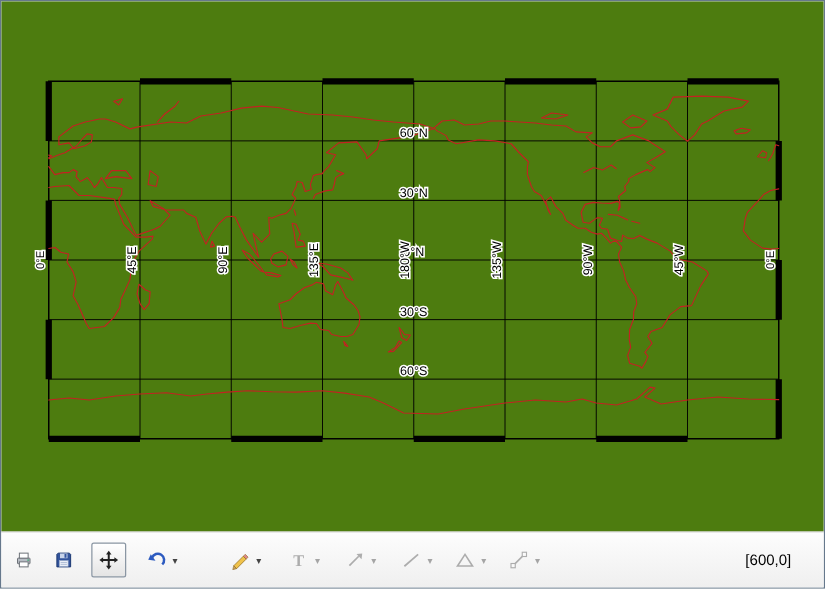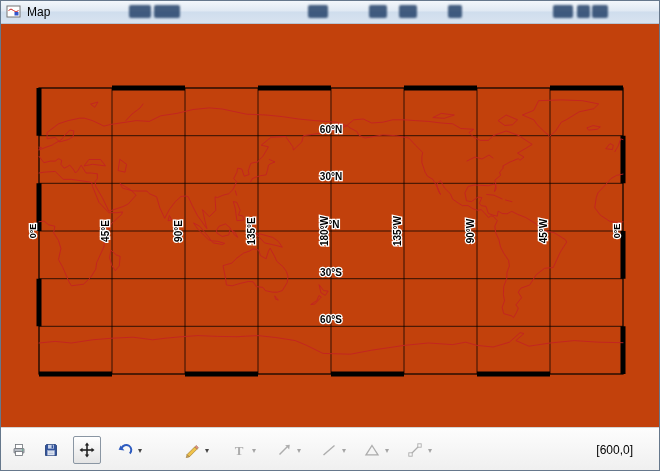--- a/index.html
+++ b/index.html
@@ -11,21 +11,21 @@
             border-bottom:1px solid #b7c4d4;overflow:hidden;}
   .win-icon{position:absolute;left:5px;top:3px;width:16px;height:16px;}
   .title{position:absolute;left:26px;top:4px;font-size:12px;color:#000;white-space:nowrap;}
   .blob{position:absolute;top:4px;height:13px;background:#16355f;opacity:.78;filter:blur(1.3px);border-radius:2px;}
   .b1{left:128px;width:22px;} .b2{left:153px;width:26px;} .b3{left:307px;width:20px;}
   .b4{left:368px;width:18px;} .b5{left:398px;width:18px;} .b6{left:447px;width:14px;}
   .b7{left:552px;width:20px;} .b8{left:576px;width:13px;} .b9{left:591px;width:16px;}
   .close-blob{position:absolute;top:2px;right:3px;width:30px;height:15px;border-radius:2px;
               background:linear-gradient(#e2output8a7c,#e08a7c 20%,#c23a28);filter:blur(.4px);}
   
-  .client{position:relative;flex:1 1 auto;background:#c2410c;font-weight:bold;}
+  .client{position:relative;flex:1 1 auto;background:#4d7c0f;}
   svg.map{display:block;}
   .gridline{stroke:#000;stroke-width:.75;}
   .frame{fill:none;stroke:#000;stroke-width:1.2;}
   .thick{stroke:#000;stroke-width:5;}
   .coast{fill:none;stroke:var(--coast,#c32222);stroke-width:.9;stroke-linejoin:round;stroke-linecap:round;}
   .maplabel{font-family:"Liberation Sans",sans-serif;font-size:10px;fill:#000;
             stroke:#fff;stroke-width:2.5px;paint-order:stroke;}
   .maplabel.small{font-size:9px;}
   
   .toolbar{flex:0 0 44px;border-top:1px solid #d4d4d4;background:linear-gradient(#fdfdfd,#efefef);
@@ -36,40 +36,20 @@
               background:linear-gradient(#ffffff,#e4e4e4);}
   .dd{font-size:8px;color:#444;margin-left:1px;}
   .disabled{opacity:.45;}
   .coords{margin-left:auto;margin-right:26px;font-size:12px;color:#000;}
 </style>
 </head>
 <body>
 
 <div class="window">
 
-  <div class="titlebar">
-    <span class="win-icon">
-      <svg width="16" height="16" viewBox="0 0 16 16">
-        <rect x="1" y="2" width="13" height="11" fill="#fff" stroke="#777" stroke-width="1"></rect>
-        <path d="M2.5,6.5 q2.5,-3 5,0 t5,0" stroke="#c22" stroke-width="1" fill="none"></path>
-        <rect x="8.5" y="8" width="4" height="3.5" fill="#3355cc"></rect>
-      </svg>
-    </span>
-    <span class="title">Map</span>
-    <span class="blob b1"></span>
-    <span class="blob b2"></span>
-    <span class="blob b3"></span>
-    <span class="blob b4"></span>
-    <span class="blob b5"></span>
-    <span class="blob b6"></span>
-    <span class="blob b7"></span>
-    <span class="blob b8"></span>
-    <span class="blob b9"></span>
-    <span class="close-blob"></span>
-  </div>
 
   <div class="client">
     <svg class="map" width="658" height="403" viewBox="0 0 658 403">
 
       <g>
         <path class="gridline" d="M111,64V350 M184,64V350 M257,64V350 M330,64V350 M403,64V350 M476,64V350 M549,64V350"></path>
         <path class="gridline" d="M38,111.7H622 M38,159.3H622 M38,207H622 M38,254.7H622 M38,302.3H622"></path>
       </g>
 
       <g>

